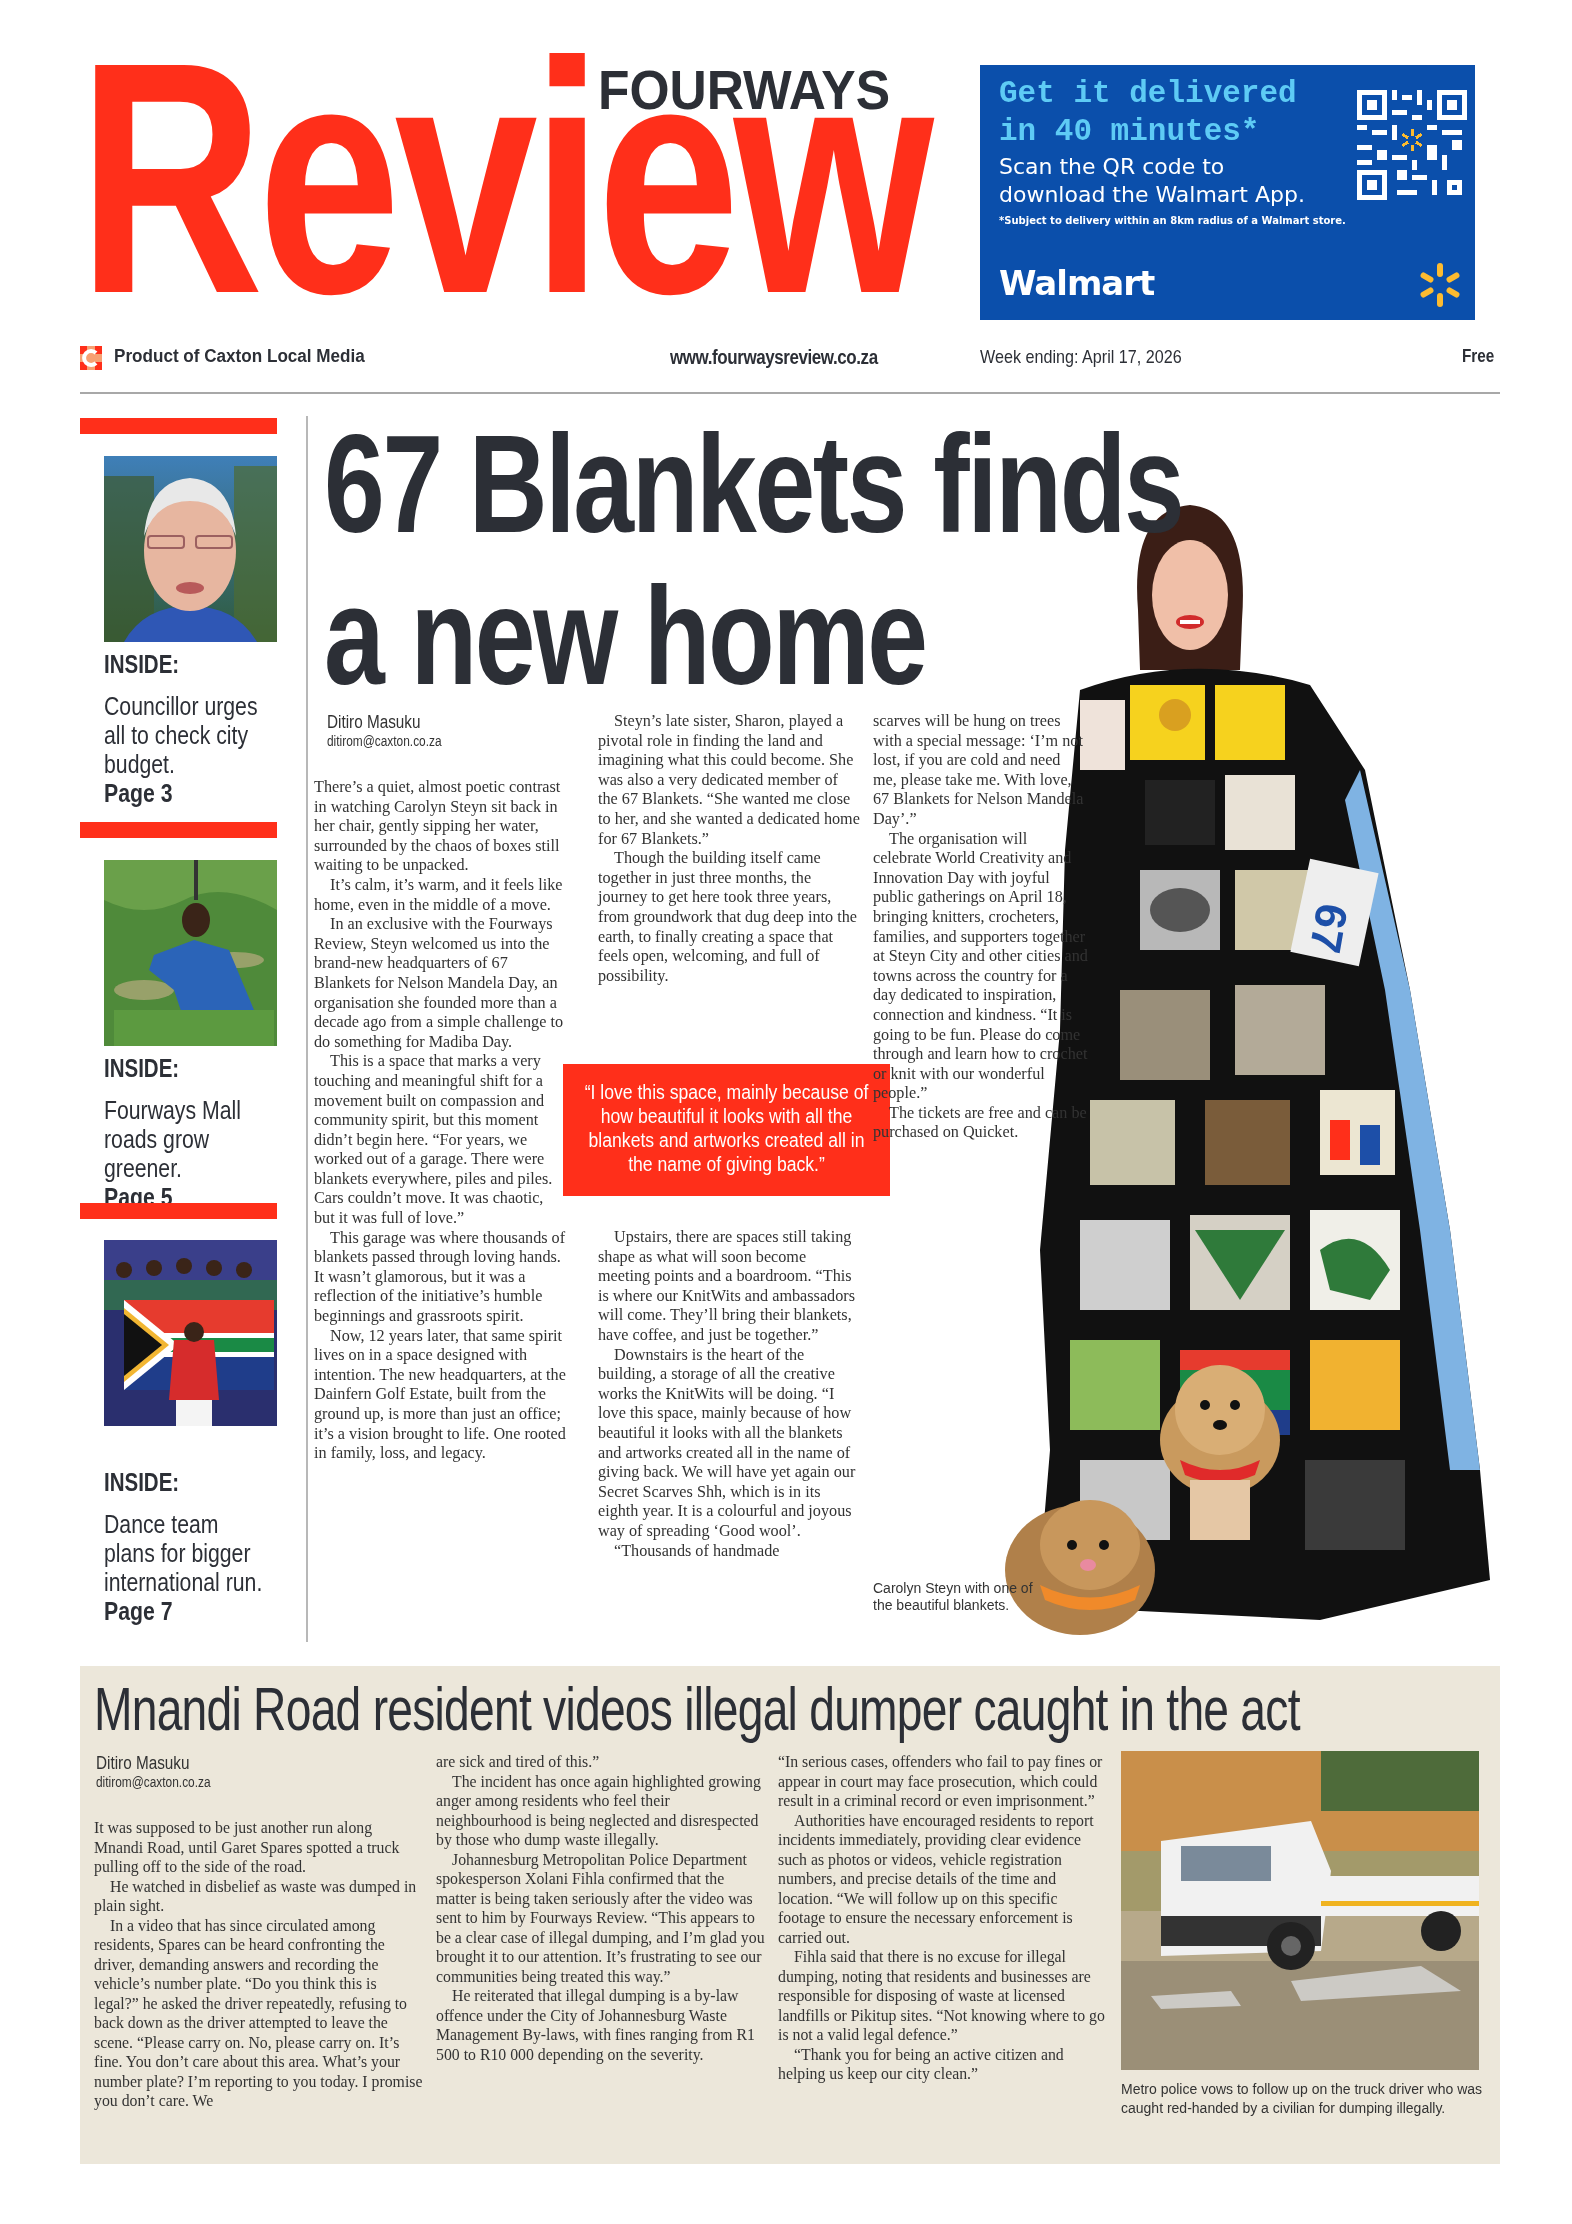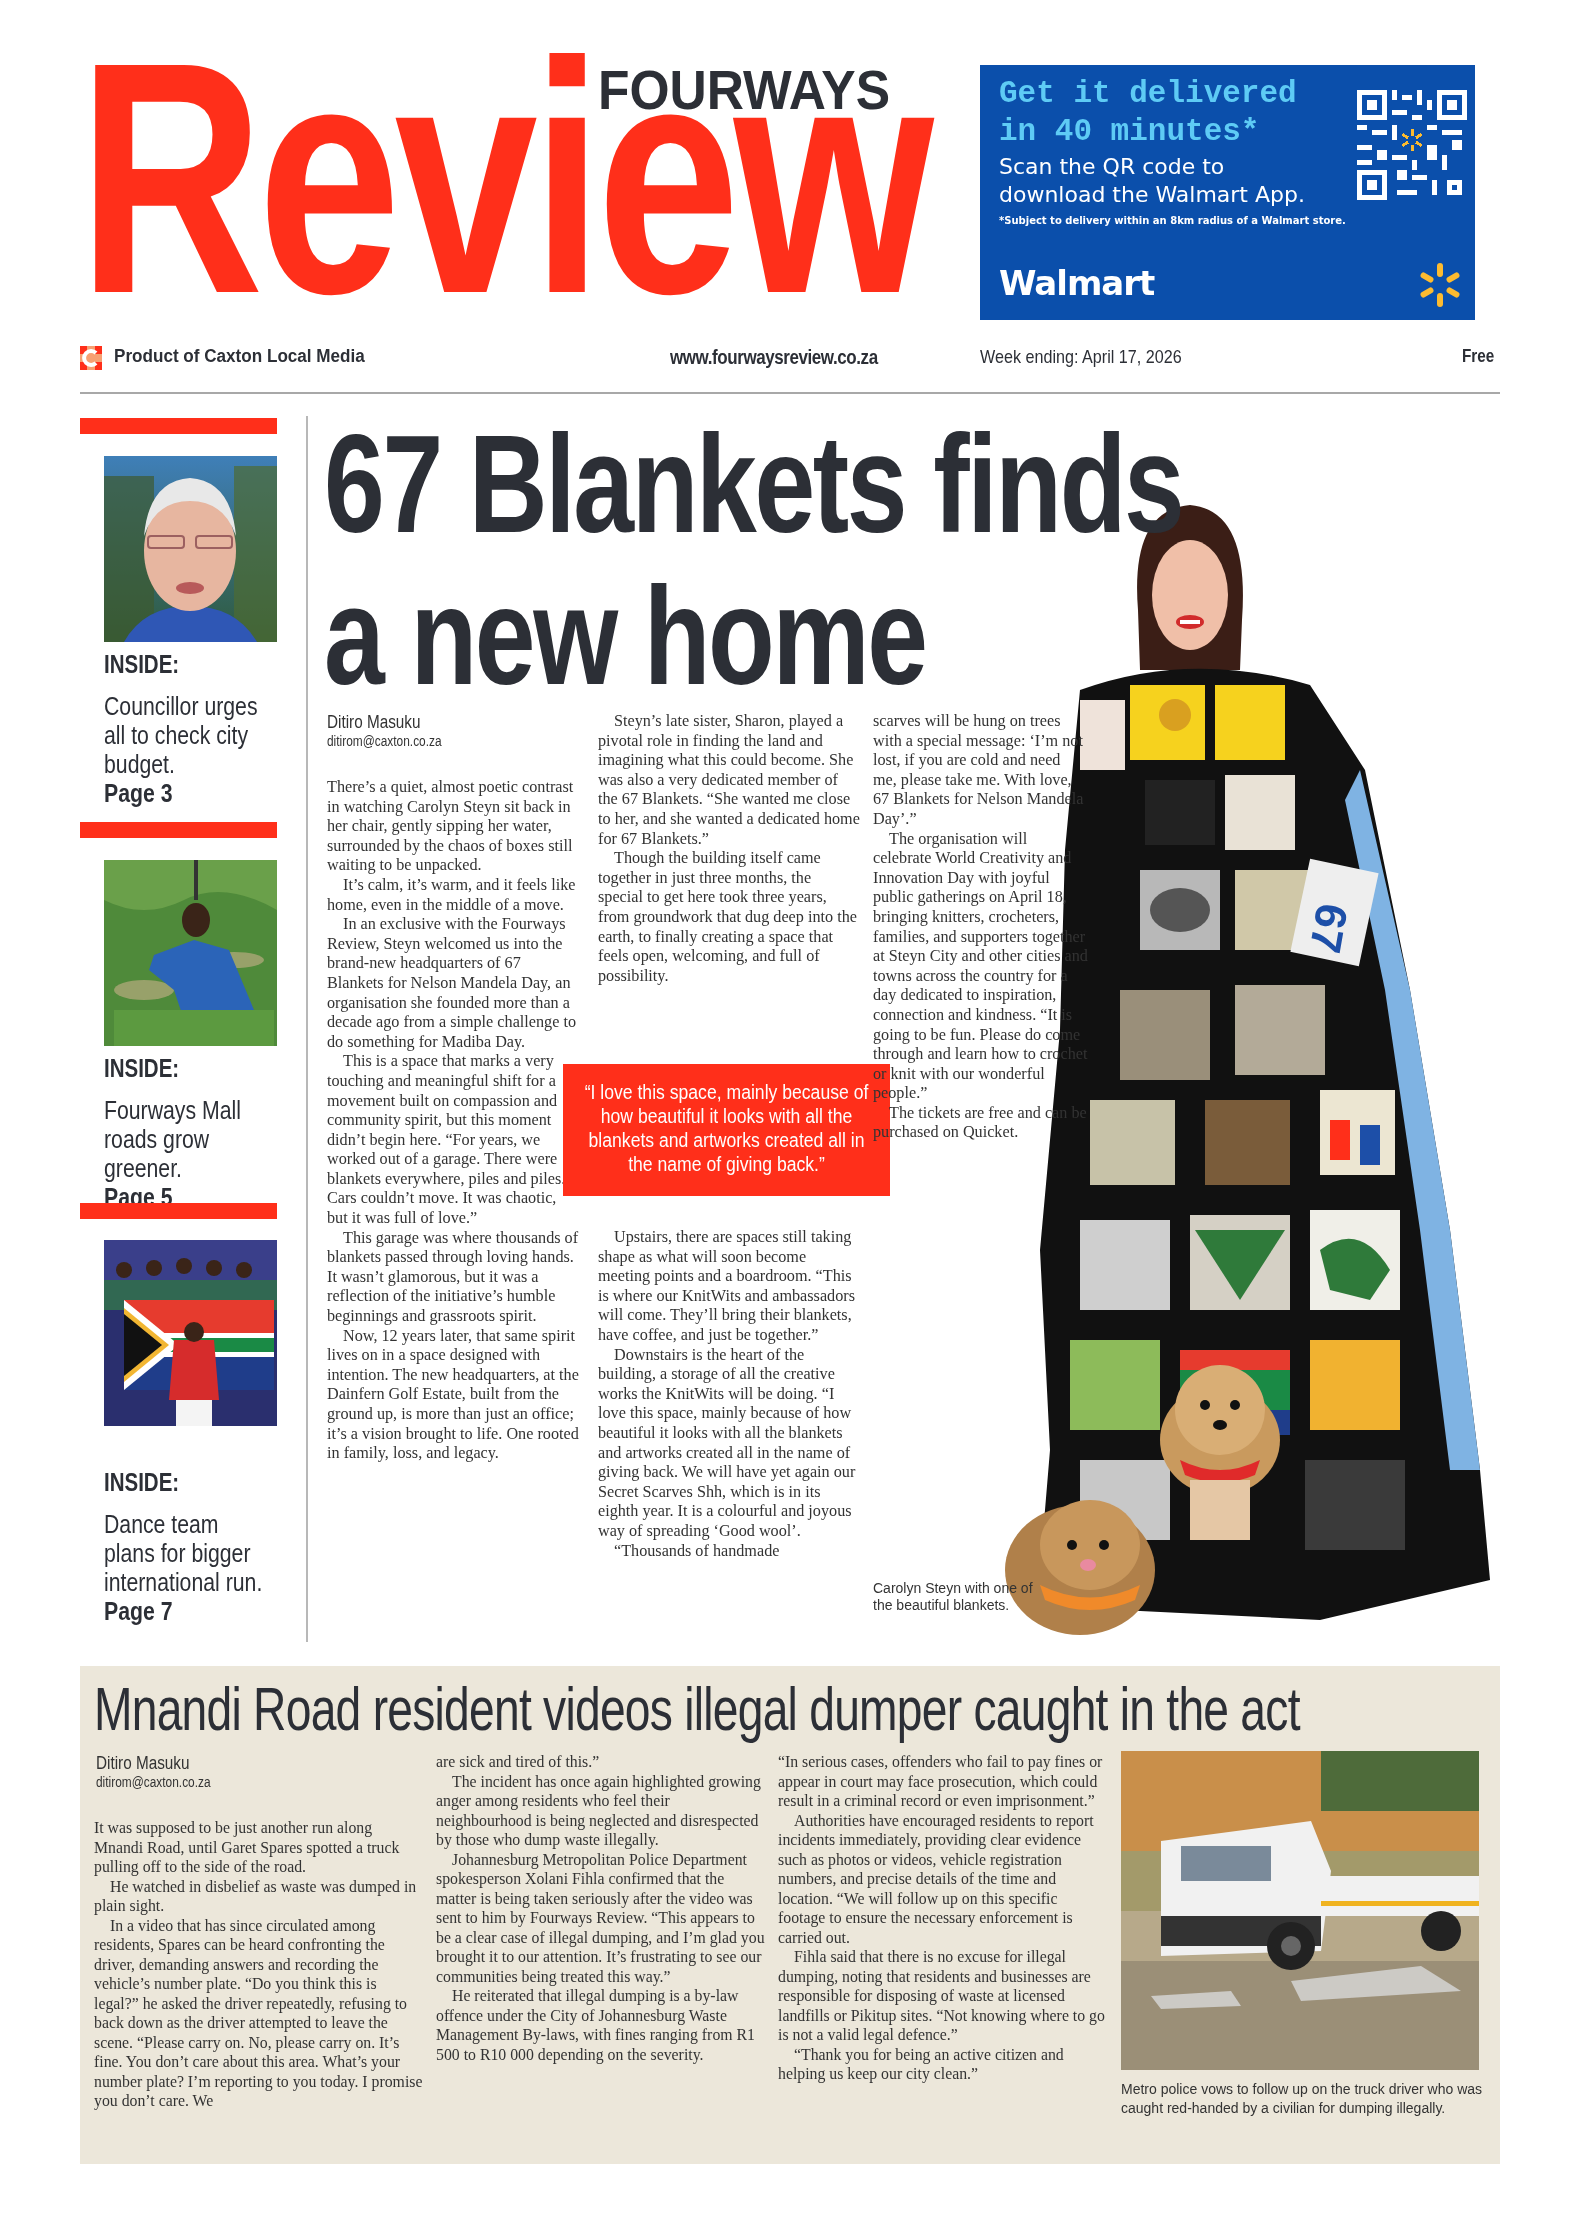--- a/index.html
+++ b/index.html
@@ -337,32 +337,32 @@
 <div class="headline">
   <div>67 Blankets finds</div>
   <div>a new home</div>
 </div>
 
 <div class="byline" style="left:327px; top:712px;">
   <span class="name">Ditiro Masuku</span>
   <span class="mail">ditirom@caxton.co.za</span>
 </div>
 
-<div class="col" style="left:327px; top:778px; width:253px;">
+<div class="col" style="left:314px; top:778px; width:253px;">
   <p class="first">There’s a quiet, almost poetic contrast in watching Carolyn Steyn sit back in her chair, gently sipping her water, surrounded by the chaos of boxes still waiting to be unpacked.</p>
   <p>It’s calm, it’s warm, and it feels like home, even in the middle of a move.</p>
   <p>In an exclusive with the Fourways Review, Steyn welcomed us into the brand-new headquarters of 67 Blankets for Nelson Mandela Day, an organisation she founded more than a decade ago from a simple challenge to do something for Madiba Day.</p>
   <p>This is a space that marks a very touching and meaningful shift for a movement built on compassion and community spirit, but this moment didn’t begin here. “For years, we worked out of a garage. There were blankets everywhere, piles and piles. Cars couldn’t move. It was chaotic, but it was full of love.”</p>
   <p>This garage was where thousands of blankets passed through loving hands. It wasn’t glamorous, but it was a reflection of the initiative’s humble beginnings and grassroots spirit.</p>
   <p>Now, 12 years later, that same spirit lives on in a space designed with intention. The new headquarters, at the Dainfern Golf Estate, built from the ground up, is more than just an office; it’s a vision brought to life. One rooted in family, loss, and legacy.</p>
 </div>
 
 <div class="col" style="left:598px; top:712px; width:262px;">
   <p>Steyn’s late sister, Sharon, played a pivotal role in finding the land and imagining what this could become. She was also a very dedicated member of the 67 Blankets. “She wanted me close to her, and she wanted a dedicated home for 67 Blankets.”</p>
-  <p>Though the building itself came together in just three months, the special to get here took three years, from groundwork that dug deep into the earth, to finally creating a space that feels open, welcoming, and full of possibility.</p>
+  <p>Though the building itself came together in just three months, the journey to get here took three years, from groundwork that dug deep into the earth, to finally creating a space that feels open, welcoming, and full of possibility.</p>
 </div>
 
 <div class="pullquote">
   <span>“I love this space, mainly because of how beautiful it looks with all the blankets and artworks created all in the name of giving back.”</span>
 </div>
 
 <div class="col" style="left:598px; top:1228px; width:262px;">
   <p>Upstairs, there are spaces still taking shape as what will soon become meeting points and a boardroom. “This is where our KnitWits and ambassadors will come. They’ll bring their blankets, have coffee, and just be together.”</p>
   <p>Downstairs is the heart of the building, a storage of all the creative works the KnitWits will be doing. “I love this space, mainly because of how beautiful it looks with all the blankets and artworks created all in the name of giving back. We will have yet again our Secret Scarves Shh, which is in its eighth year. It is a colourful and joyous way of spreading ‘Good wool’.</p>
   <p>“Thousands of handmade</p>

